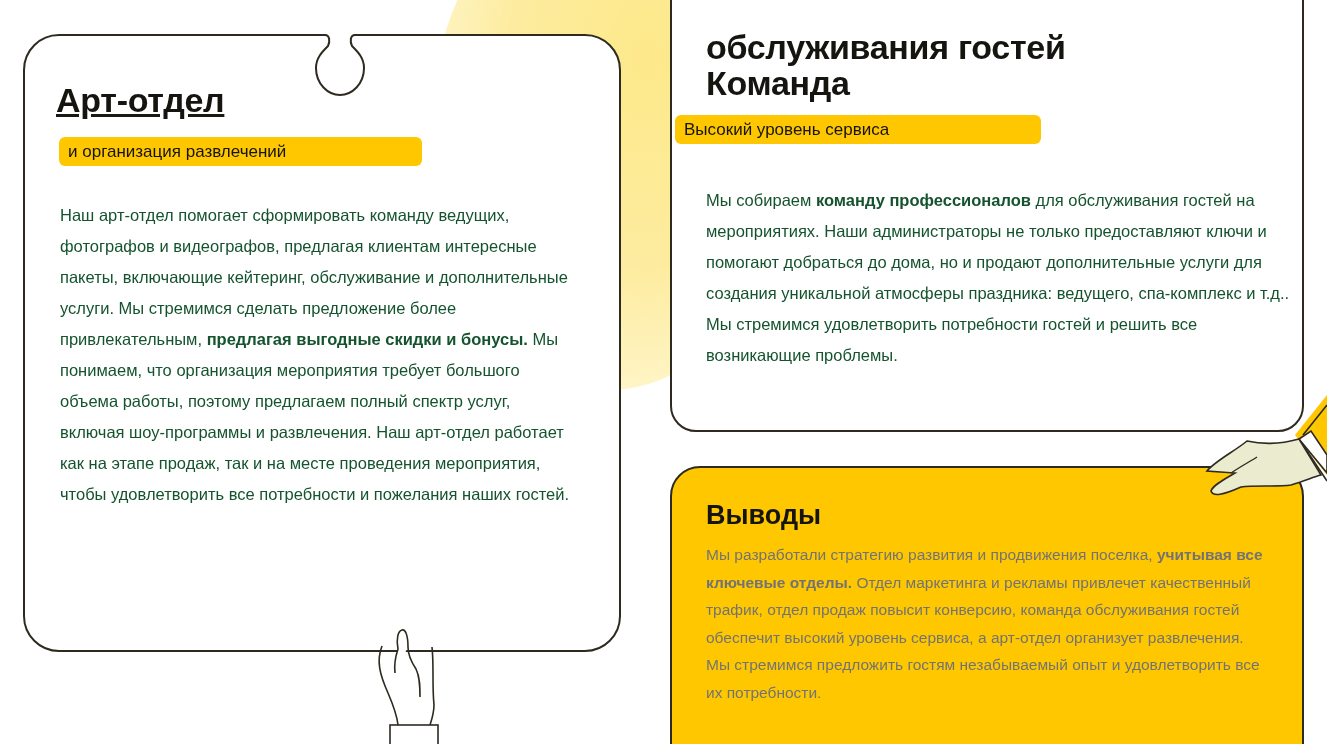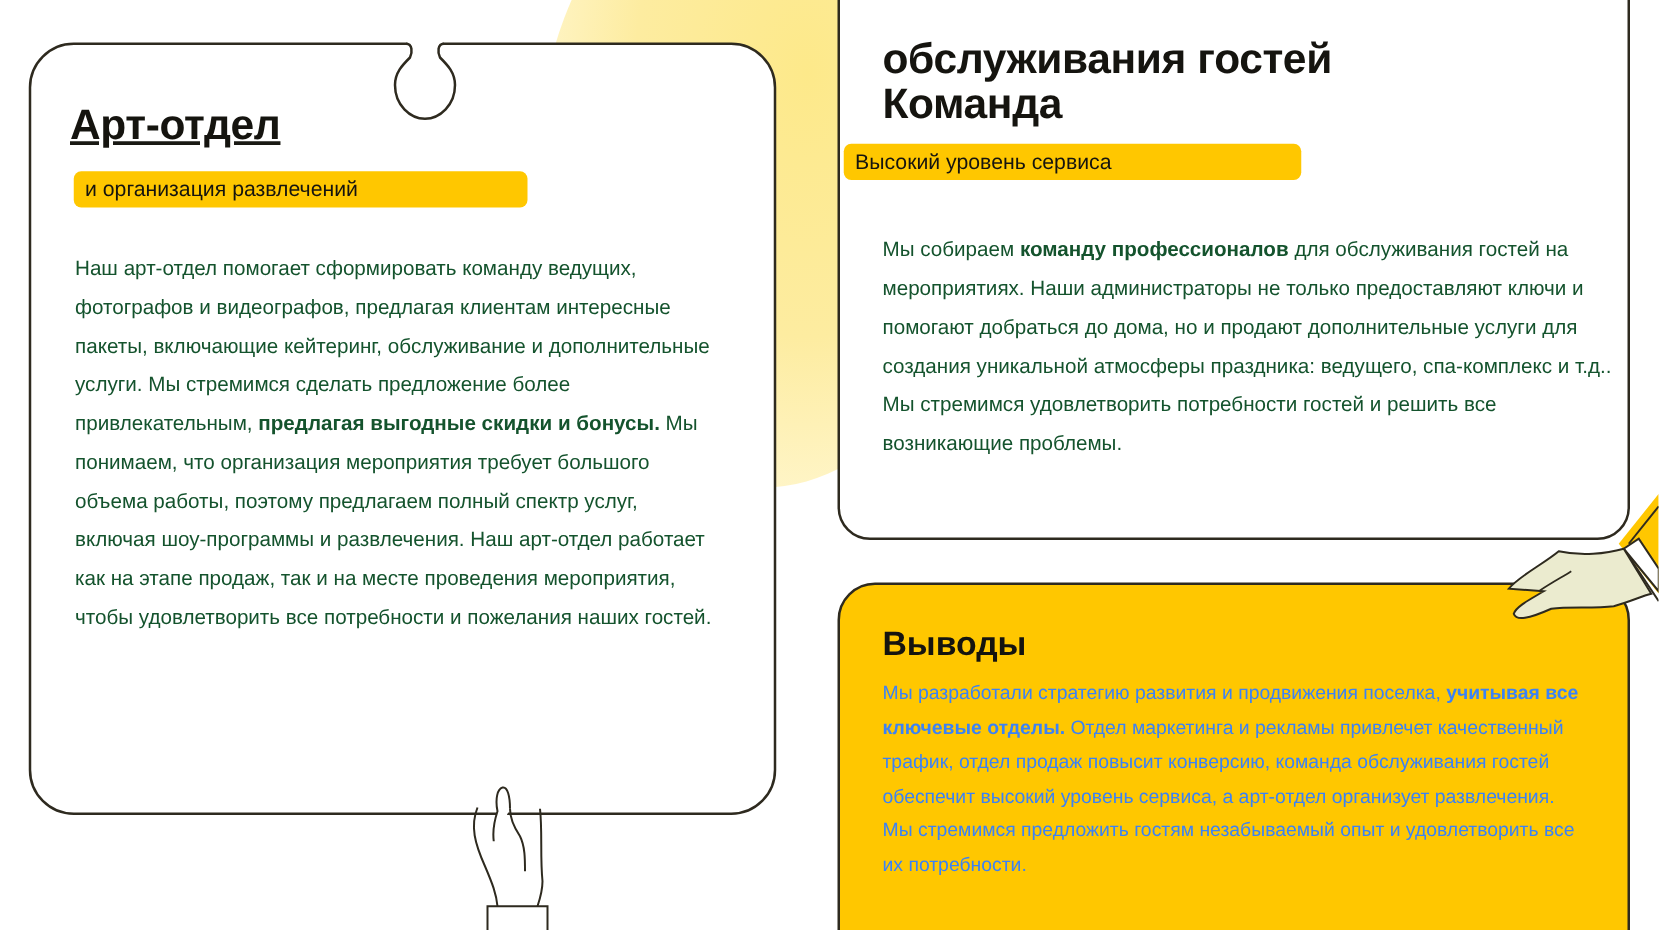--- a/index.html
+++ b/index.html
@@ -40,21 +40,21 @@
   h1 {
     margin:0; font-weight:700; font-size:34px; line-height:36px; letter-spacing:-0.3px; color:#15140f;
   }
   h2 { margin:0; font-weight:700; font-size:27px; line-height:30px; color:#15140f; }
   .badge {
     display:inline-block; background:#ffc700; border-radius:6px;
     padding:6px 9px 6px 9px; font-size:17px; line-height:17px; color:#15140f;
   }
   .body-text { font-size:16.5px; line-height:31px; color:#14532d; }
   .body-text b { font-weight:700; }
-  .yellow-text { font-size:15.5px; line-height:27.5px; color:#3b82f6; }
+  .yellow-text { font-size:15.5px; line-height:27.5px; color:#737373; }
   .abs { position:absolute; z-index:5; }
   .hand { position:absolute; z-index:6; }
 </style>
 </head>
 <body>
 
 <div class="blob"></div>
 
 <div class="card card-left"></div>
 <div class="keyhole-mask"></div>

